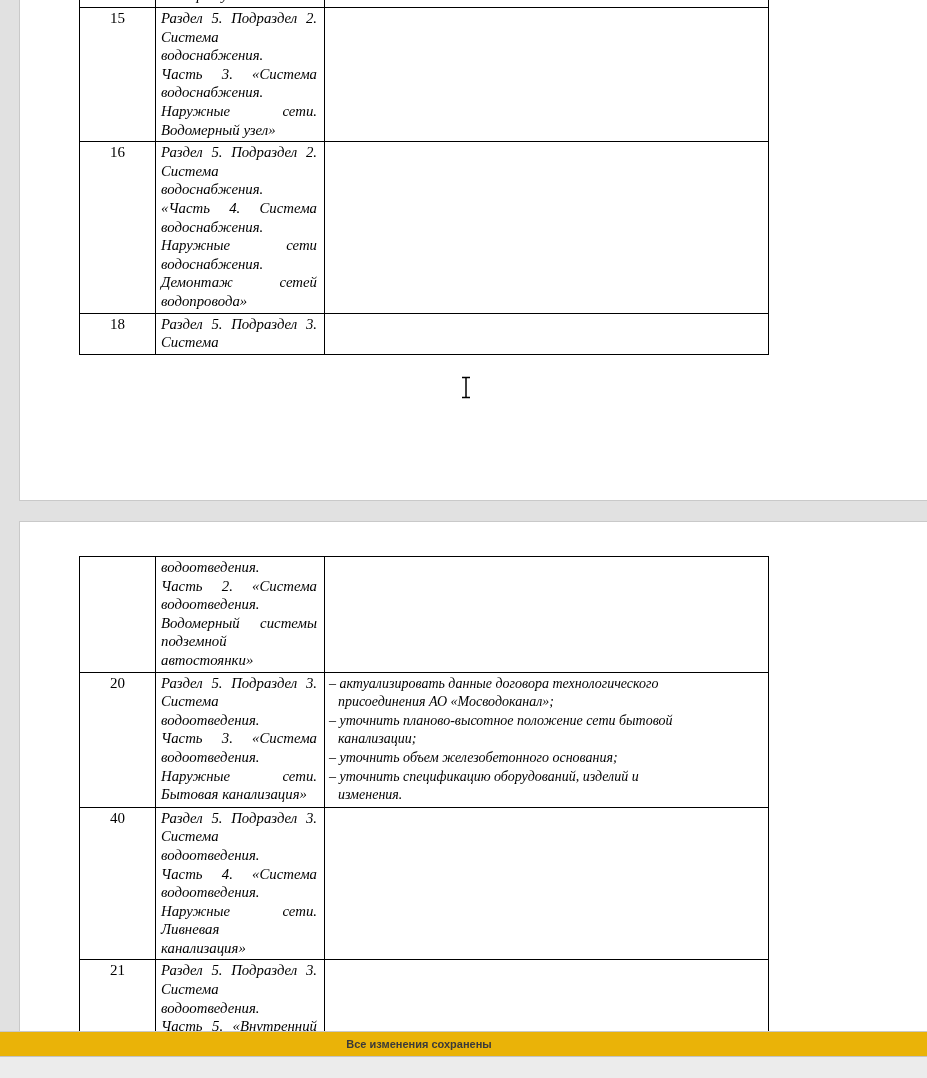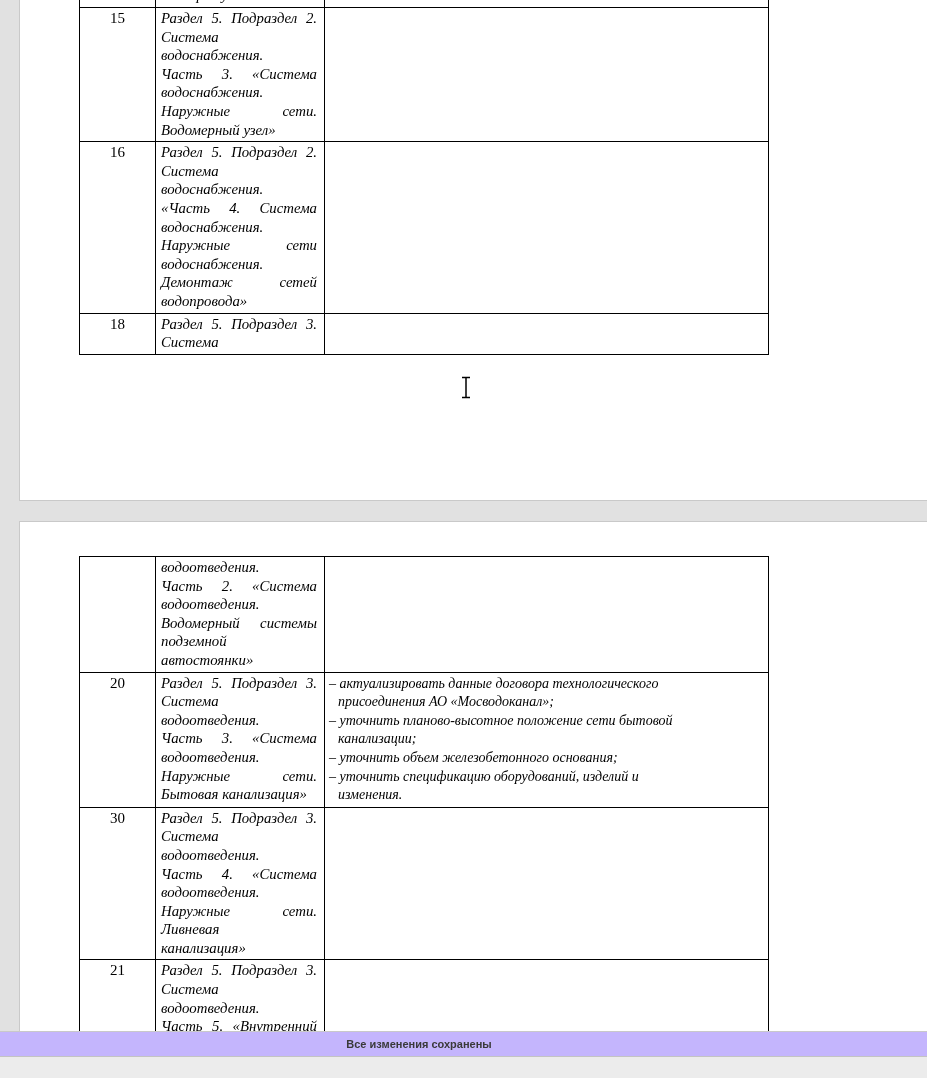--- a/index.html
+++ b/index.html
@@ -21,21 +21,21 @@
   td.num  { text-align:center; font-size:15px; line-height:18.6px; padding-top:1px; }
   td.sec  { font-size:14.8px; line-height:18.6px; padding:1px 7px 2px 5px; }
   td.notes{ font-size:14px; line-height:18.6px; padding:2px 5px 2px 4px; }
   .ln { white-space:nowrap;font-style:italic; }
   .ln.j { text-align:justify; text-align-last:justify; }
   .ln.ind { padding-left:9px; }
   tr.partial td { height:26px; vertical-align:bottom; }
   tr.partial td.sec { padding-bottom:2px; }
 
   .statusbar { position:absolute; left:0; top:1031px; width:927px; height:26px;
-               background:#c4b5fd; border-top:1px solid #c9c9c9;
+               background:#eab308; border-top:1px solid #c9c9c9;
                border-bottom:1px solid #c3c3c3; z-index:5; display:flex; align-items:center; }
   .status-text { width:838px; text-align:center; font-family:"Liberation Sans", sans-serif;
                  font-size:11px; font-weight:bold; color:#3a3a3a; }
   .gutter { position:absolute; left:0; top:1057px; width:927px; height:21px;
             background:#ececec; z-index:4; }
 
   .ibeam { position:absolute; left:460px; top:376px; z-index:10; }
 </style>
 </head>
 <body>
@@ -135,21 +135,21 @@
                 <div class="ln">– актуализировать данные договора технологического</div>
                 <div class="ln ind">присоединения АО «Мосводоканал»;</div>
                 <div class="ln">– уточнить планово-высотное положение сети бытовой</div>
                 <div class="ln ind">канализации;</div>
                 <div class="ln">– уточнить объем железобетонного основания;</div>
                 <div class="ln">– уточнить спецификацию оборудований, изделий и</div>
                 <div class="ln ind">изменения.</div>
               </td>
             </tr>
             <tr class="">
-              <td class="num">30</td>
+              <td class="num">40</td>
               <td class="sec">
                 <div class="ln j">Раздел 5. Подраздел 3.</div>
                 <div class="ln">Система</div>
                 <div class="ln">водоотведения.</div>
                 <div class="ln j">Часть 4. «Система</div>
                 <div class="ln">водоотведения.</div>
                 <div class="ln j">Наружные сети.</div>
                 <div class="ln">Ливневая</div>
                 <div class="ln">канализация»</div>
               </td>

